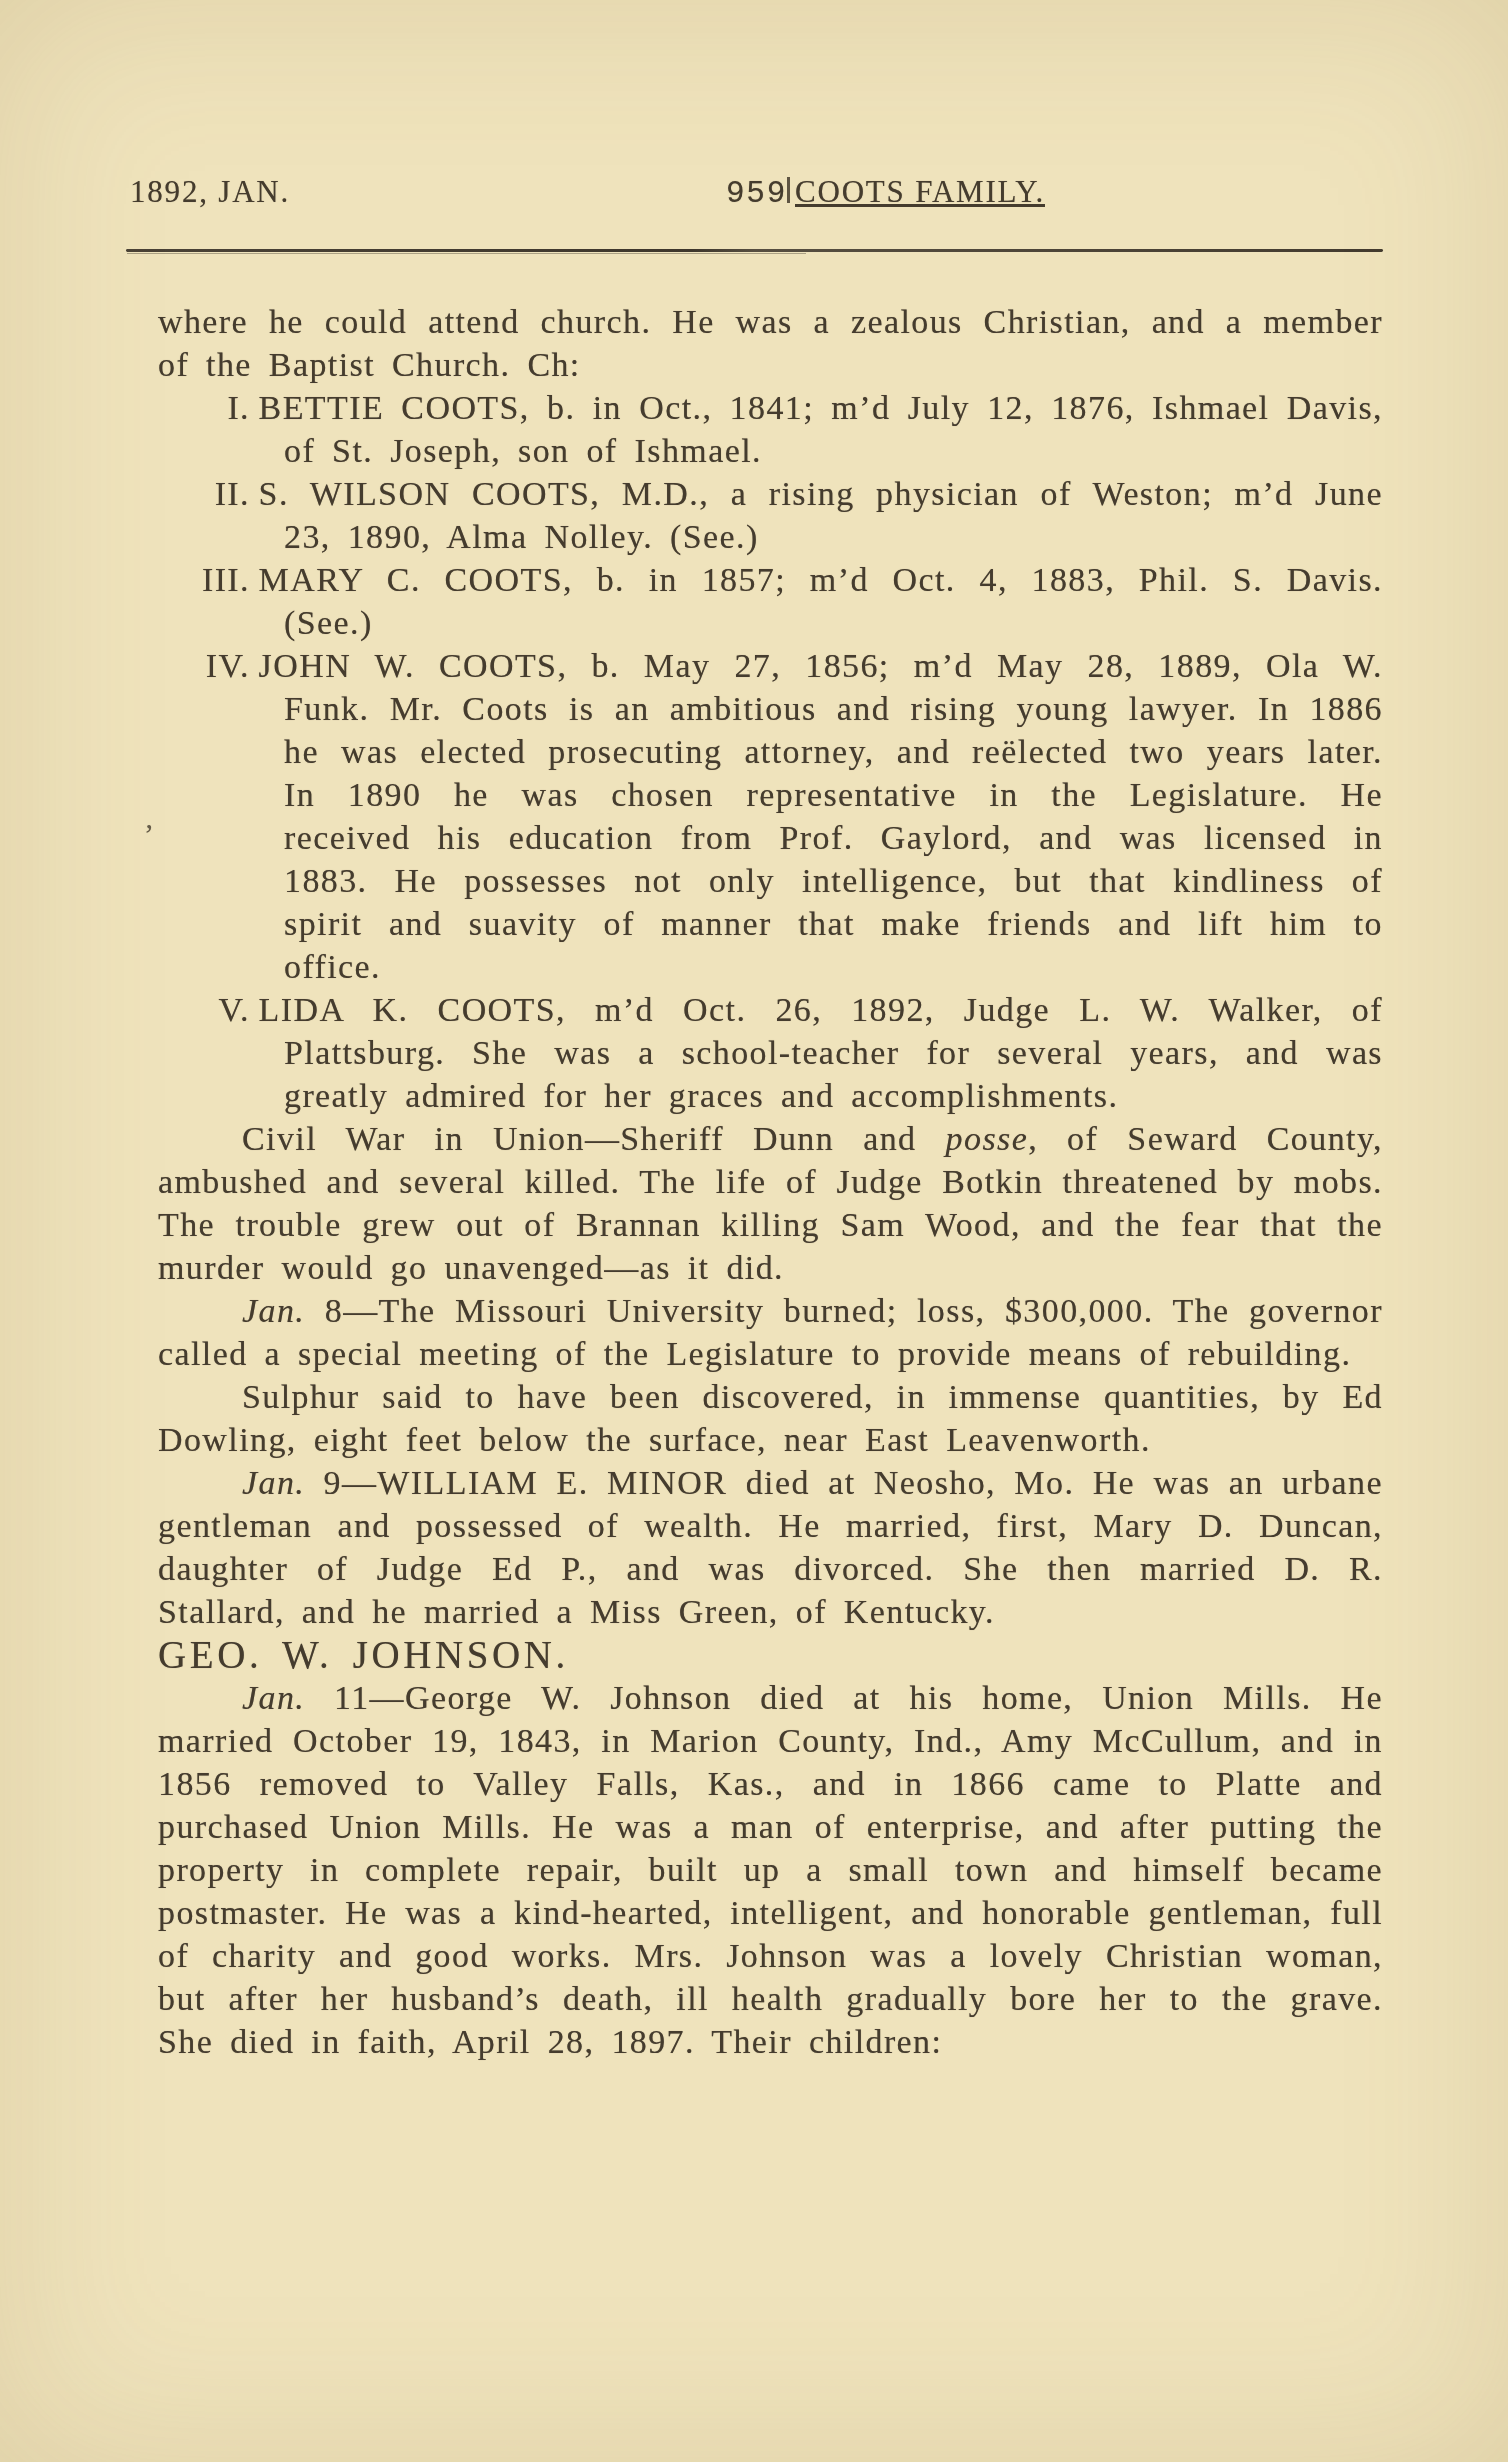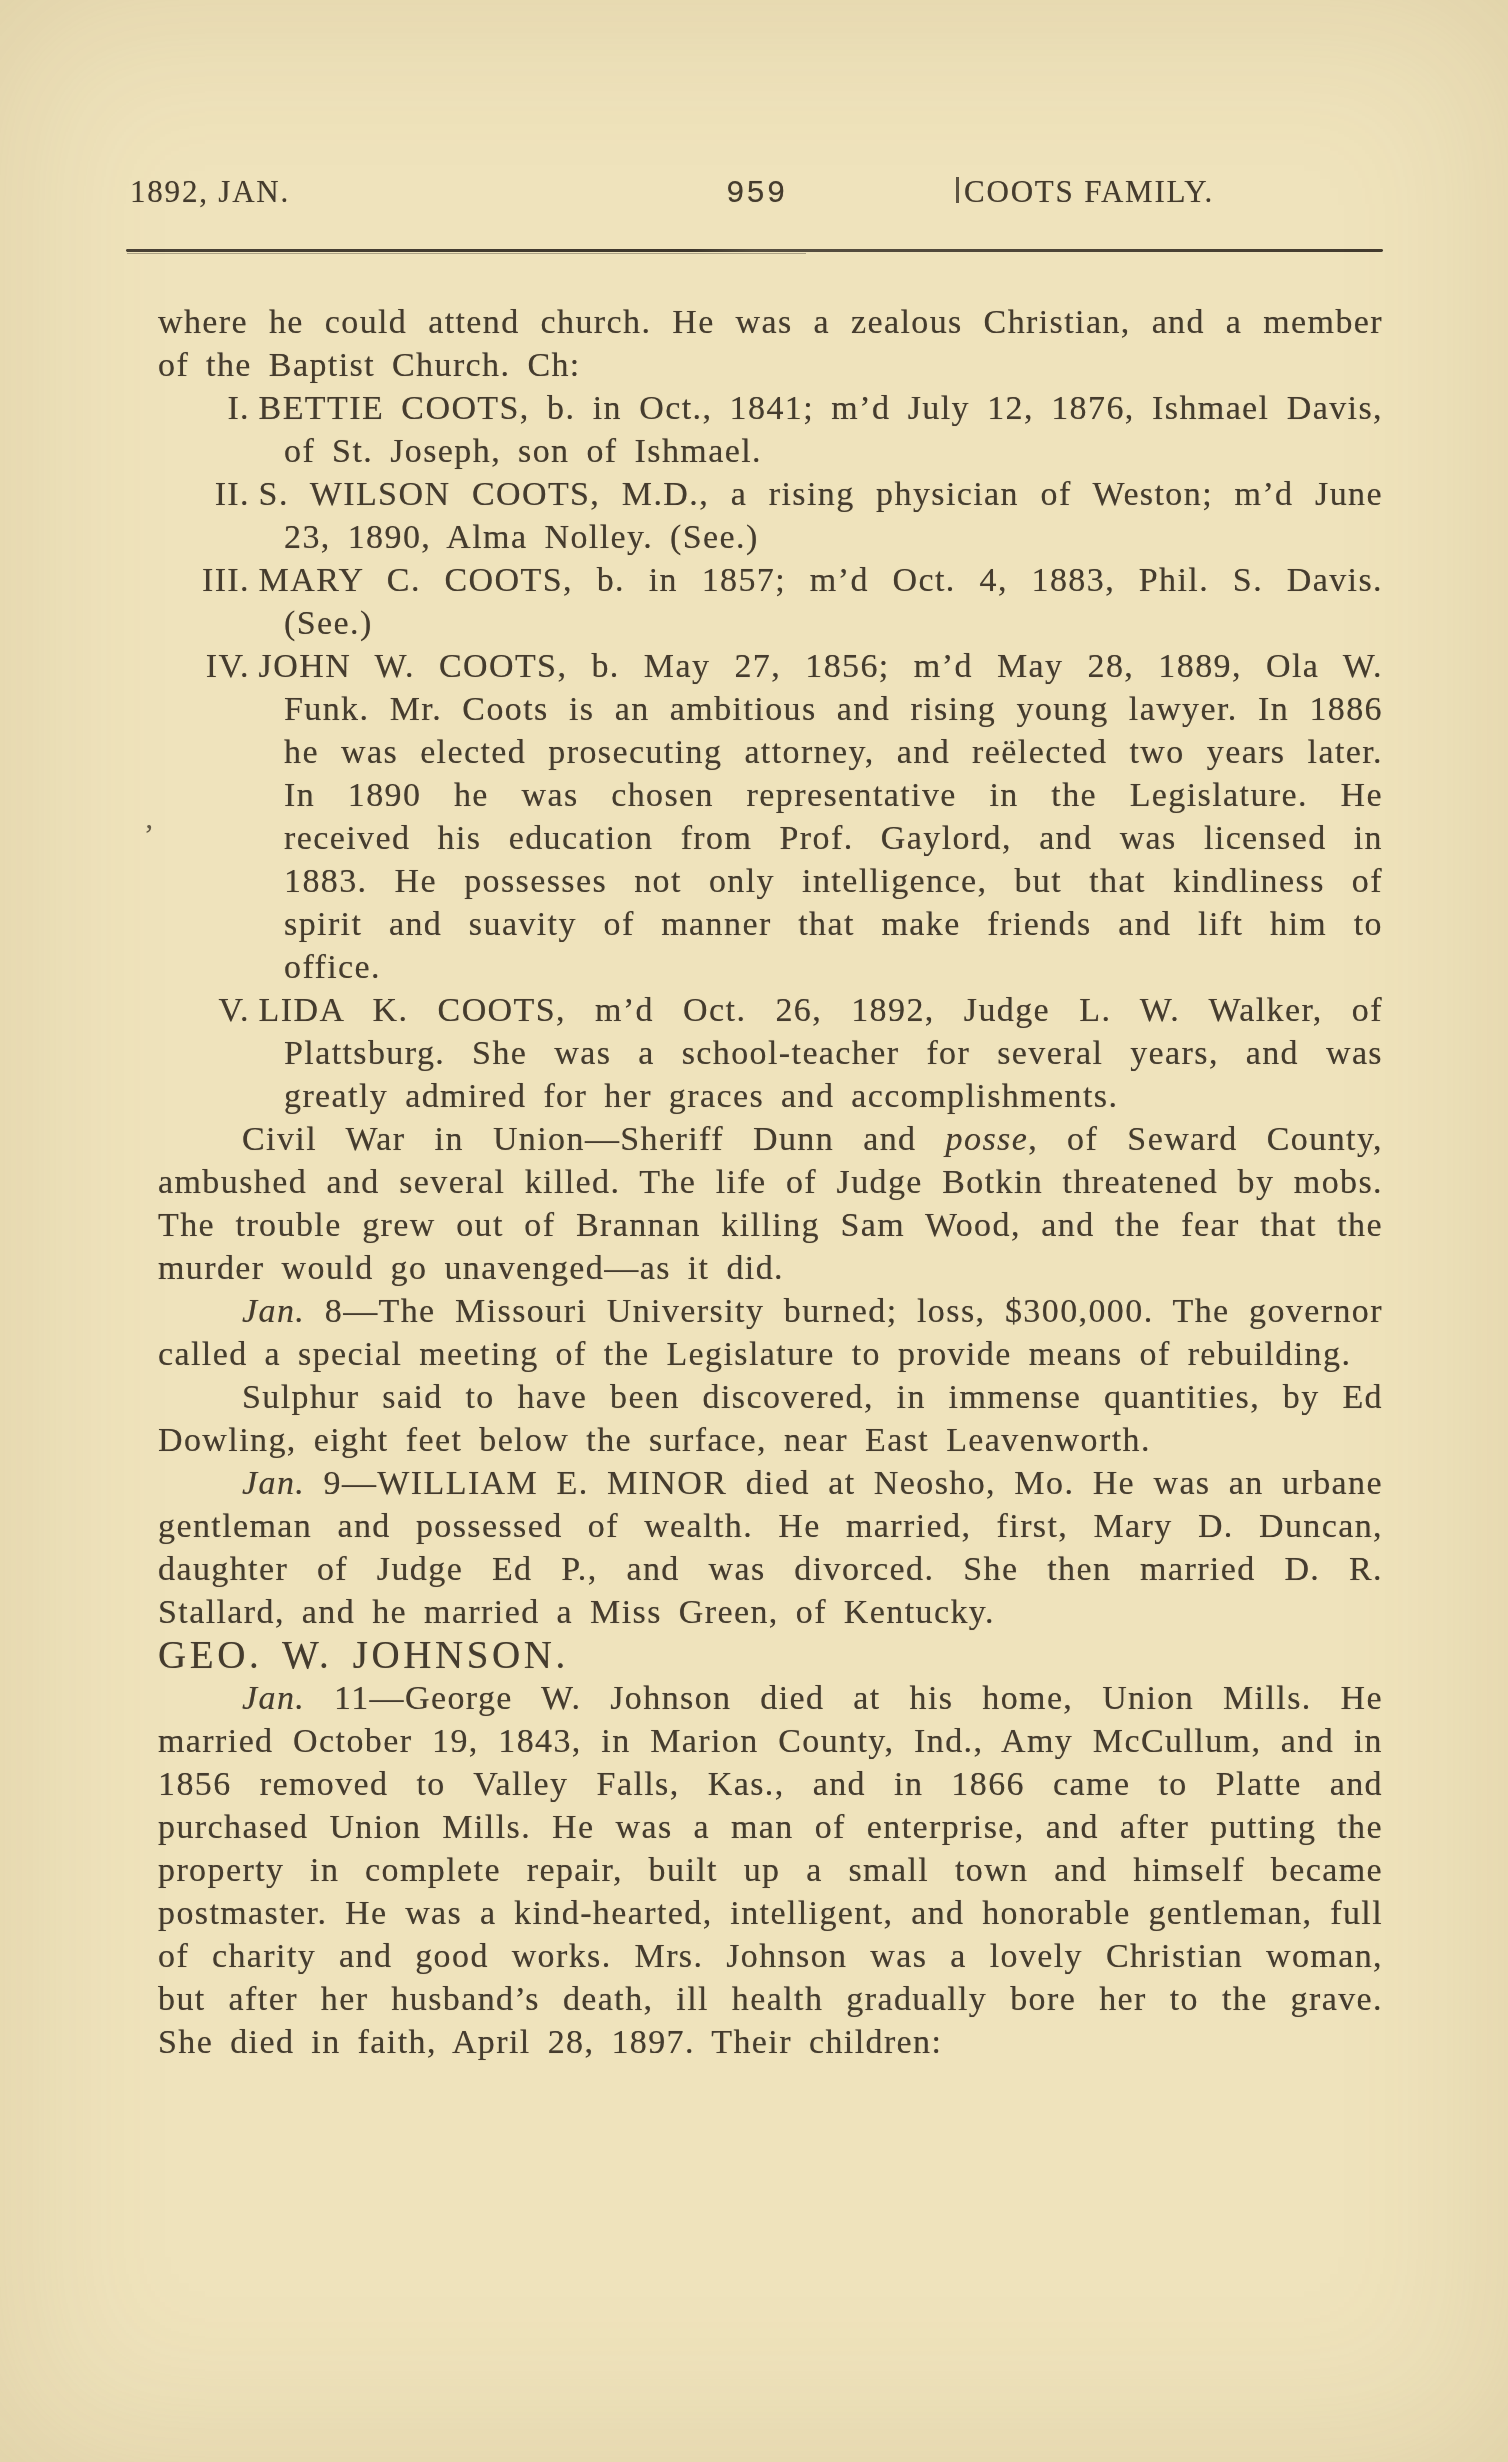--- a/index.html
+++ b/index.html
@@ -20,21 +20,21 @@
     box-shadow: inset 0 0 171px rgba(140,115,60,.17);
   }
   .running-head {
     position: absolute; top: 174px; left: 130px; width: 1253px;
     display: flex; align-items: baseline;
     font-size: 31px; letter-spacing: 1.8px;
     text-shadow: 0 0 0.7px rgba(68,59,45,.55);
   }
   .rh-left  { flex: 1; text-align: left; }
   .rh-center{ flex: 0 0 auto; font-family: Liberation Mono, monospace; }
-  .rh-right { flex: 1; text-align: center; white-space: nowrap; }
+  .rh-right { flex: 1; text-align: left; white-space: nowrap; text-decoration: underline; }
   .artifact-bar {
     display: inline-block; width: 2.9px; height: 26px;
     background: currentColor; margin-right: 5px;
     vertical-align: -1.4px; opacity: .85;
   }
   .head-rule {
     position: absolute; top: 249px; left: 126px; width: 1257px; height: 2.9px;
     background: linear-gradient(90deg, #4a4236 0%, #3e372c 45%, #564e40 50%, #433b2f 100%);
     border-radius: 1.4px;
   }

